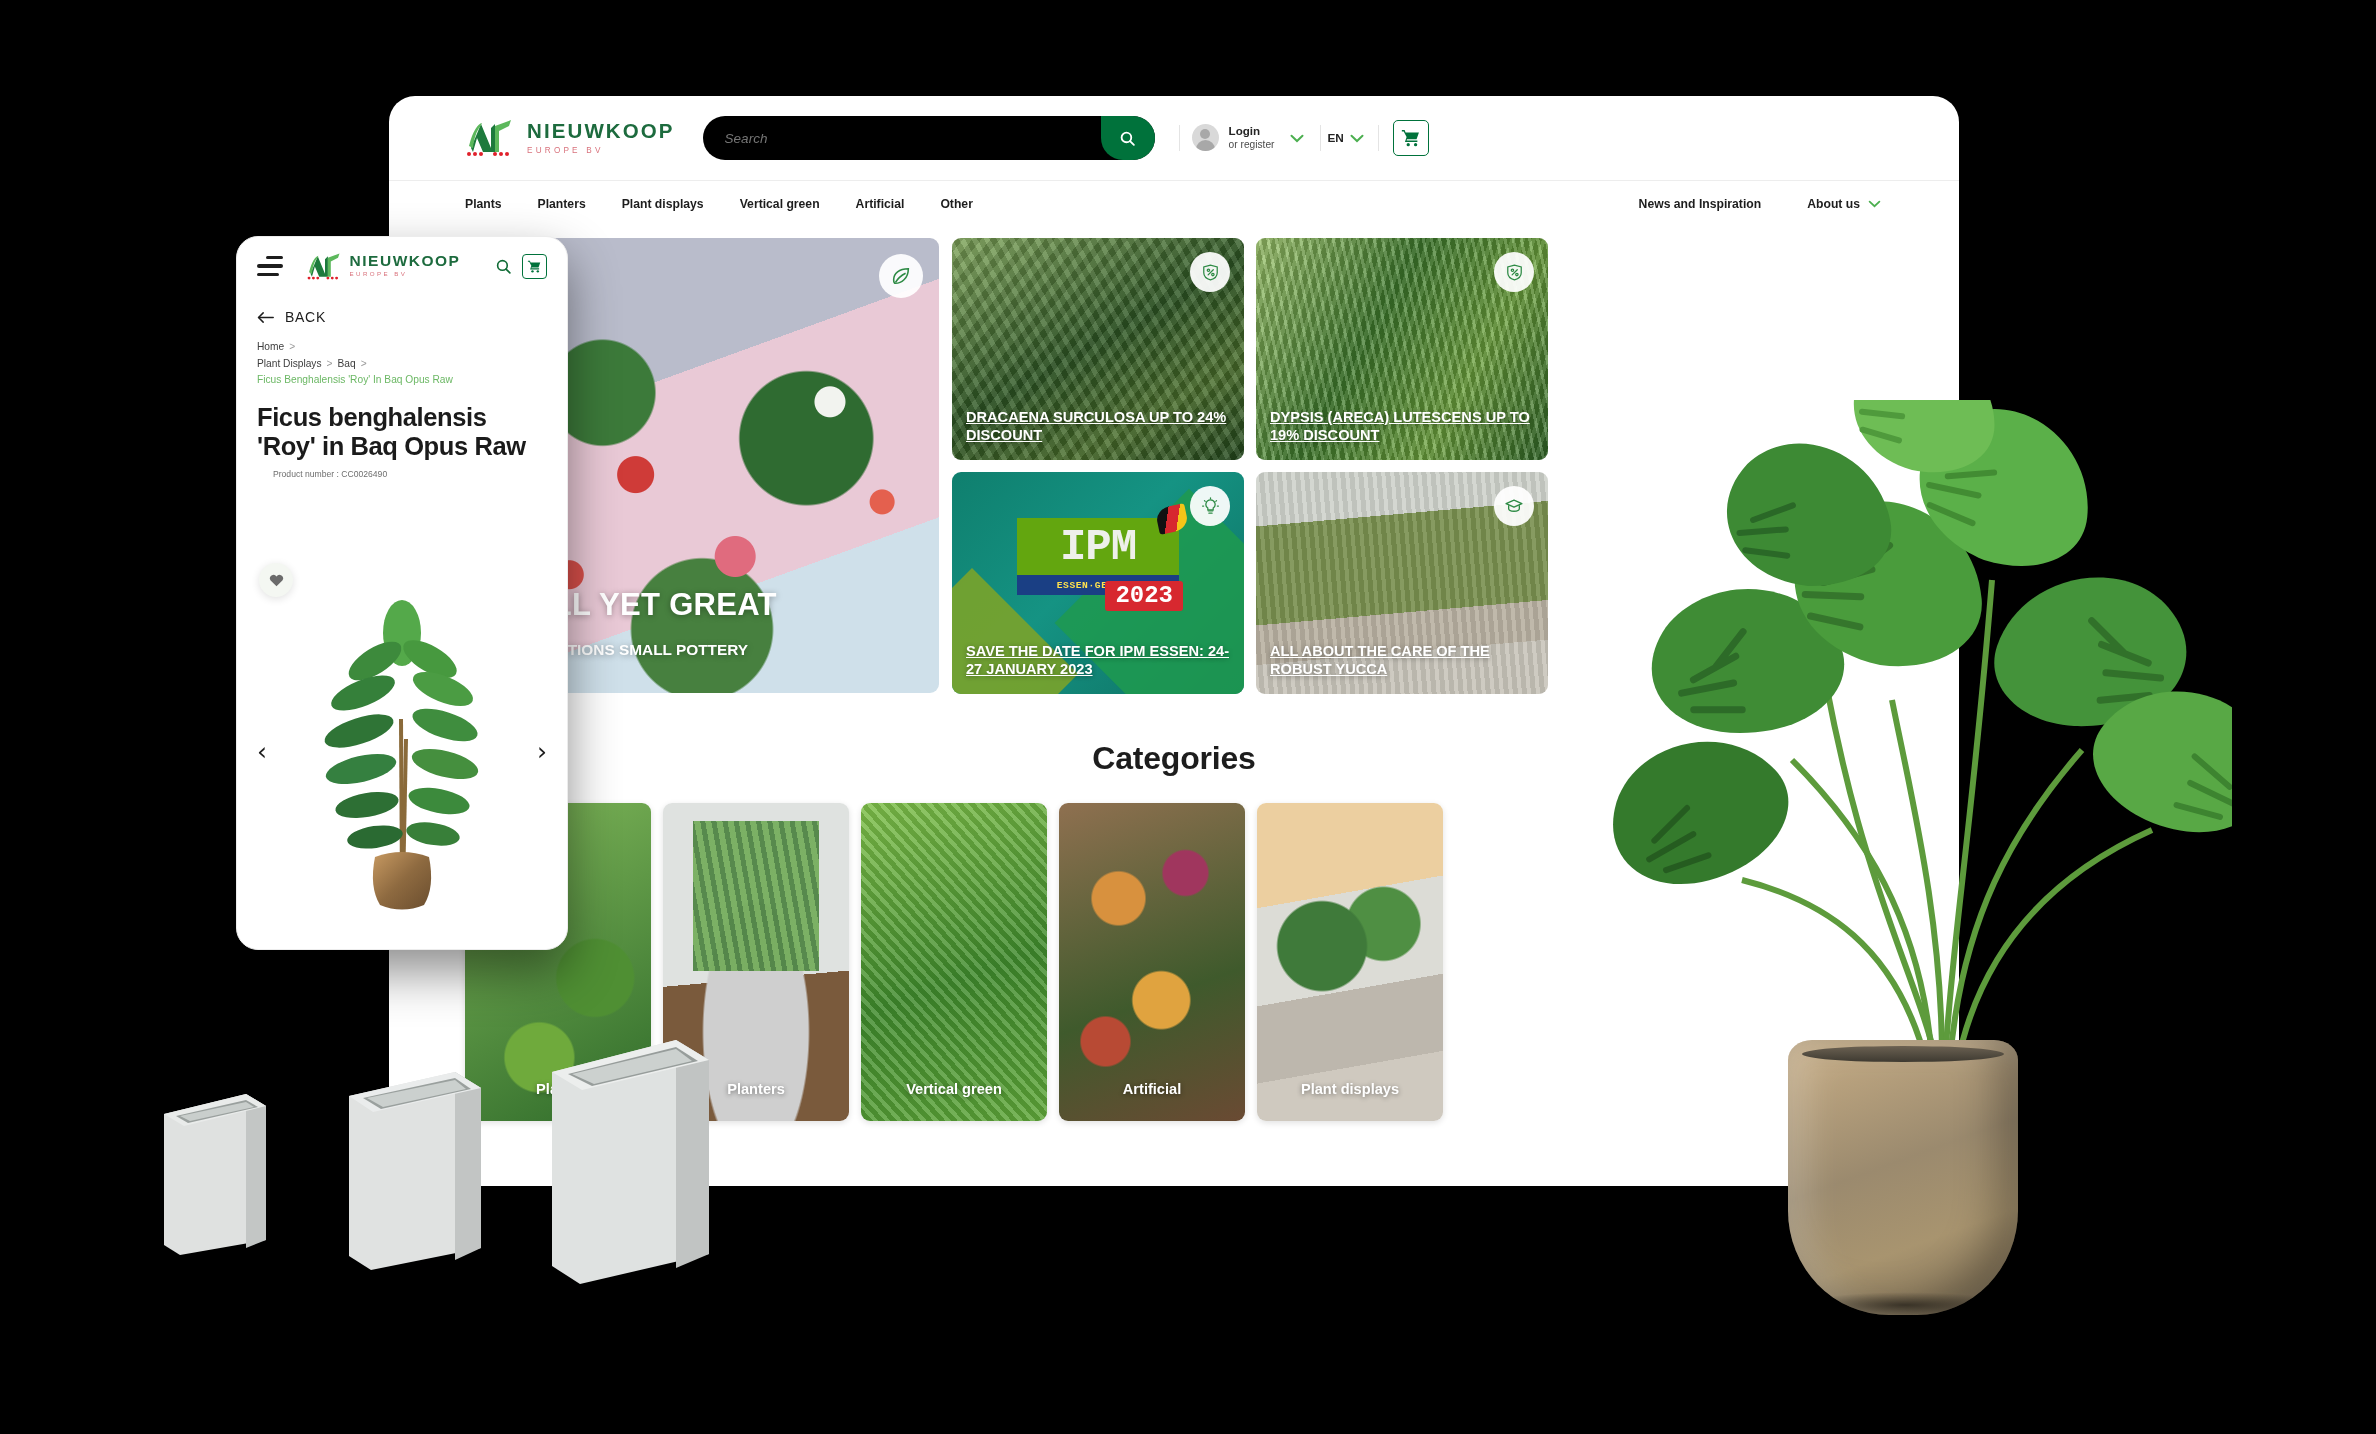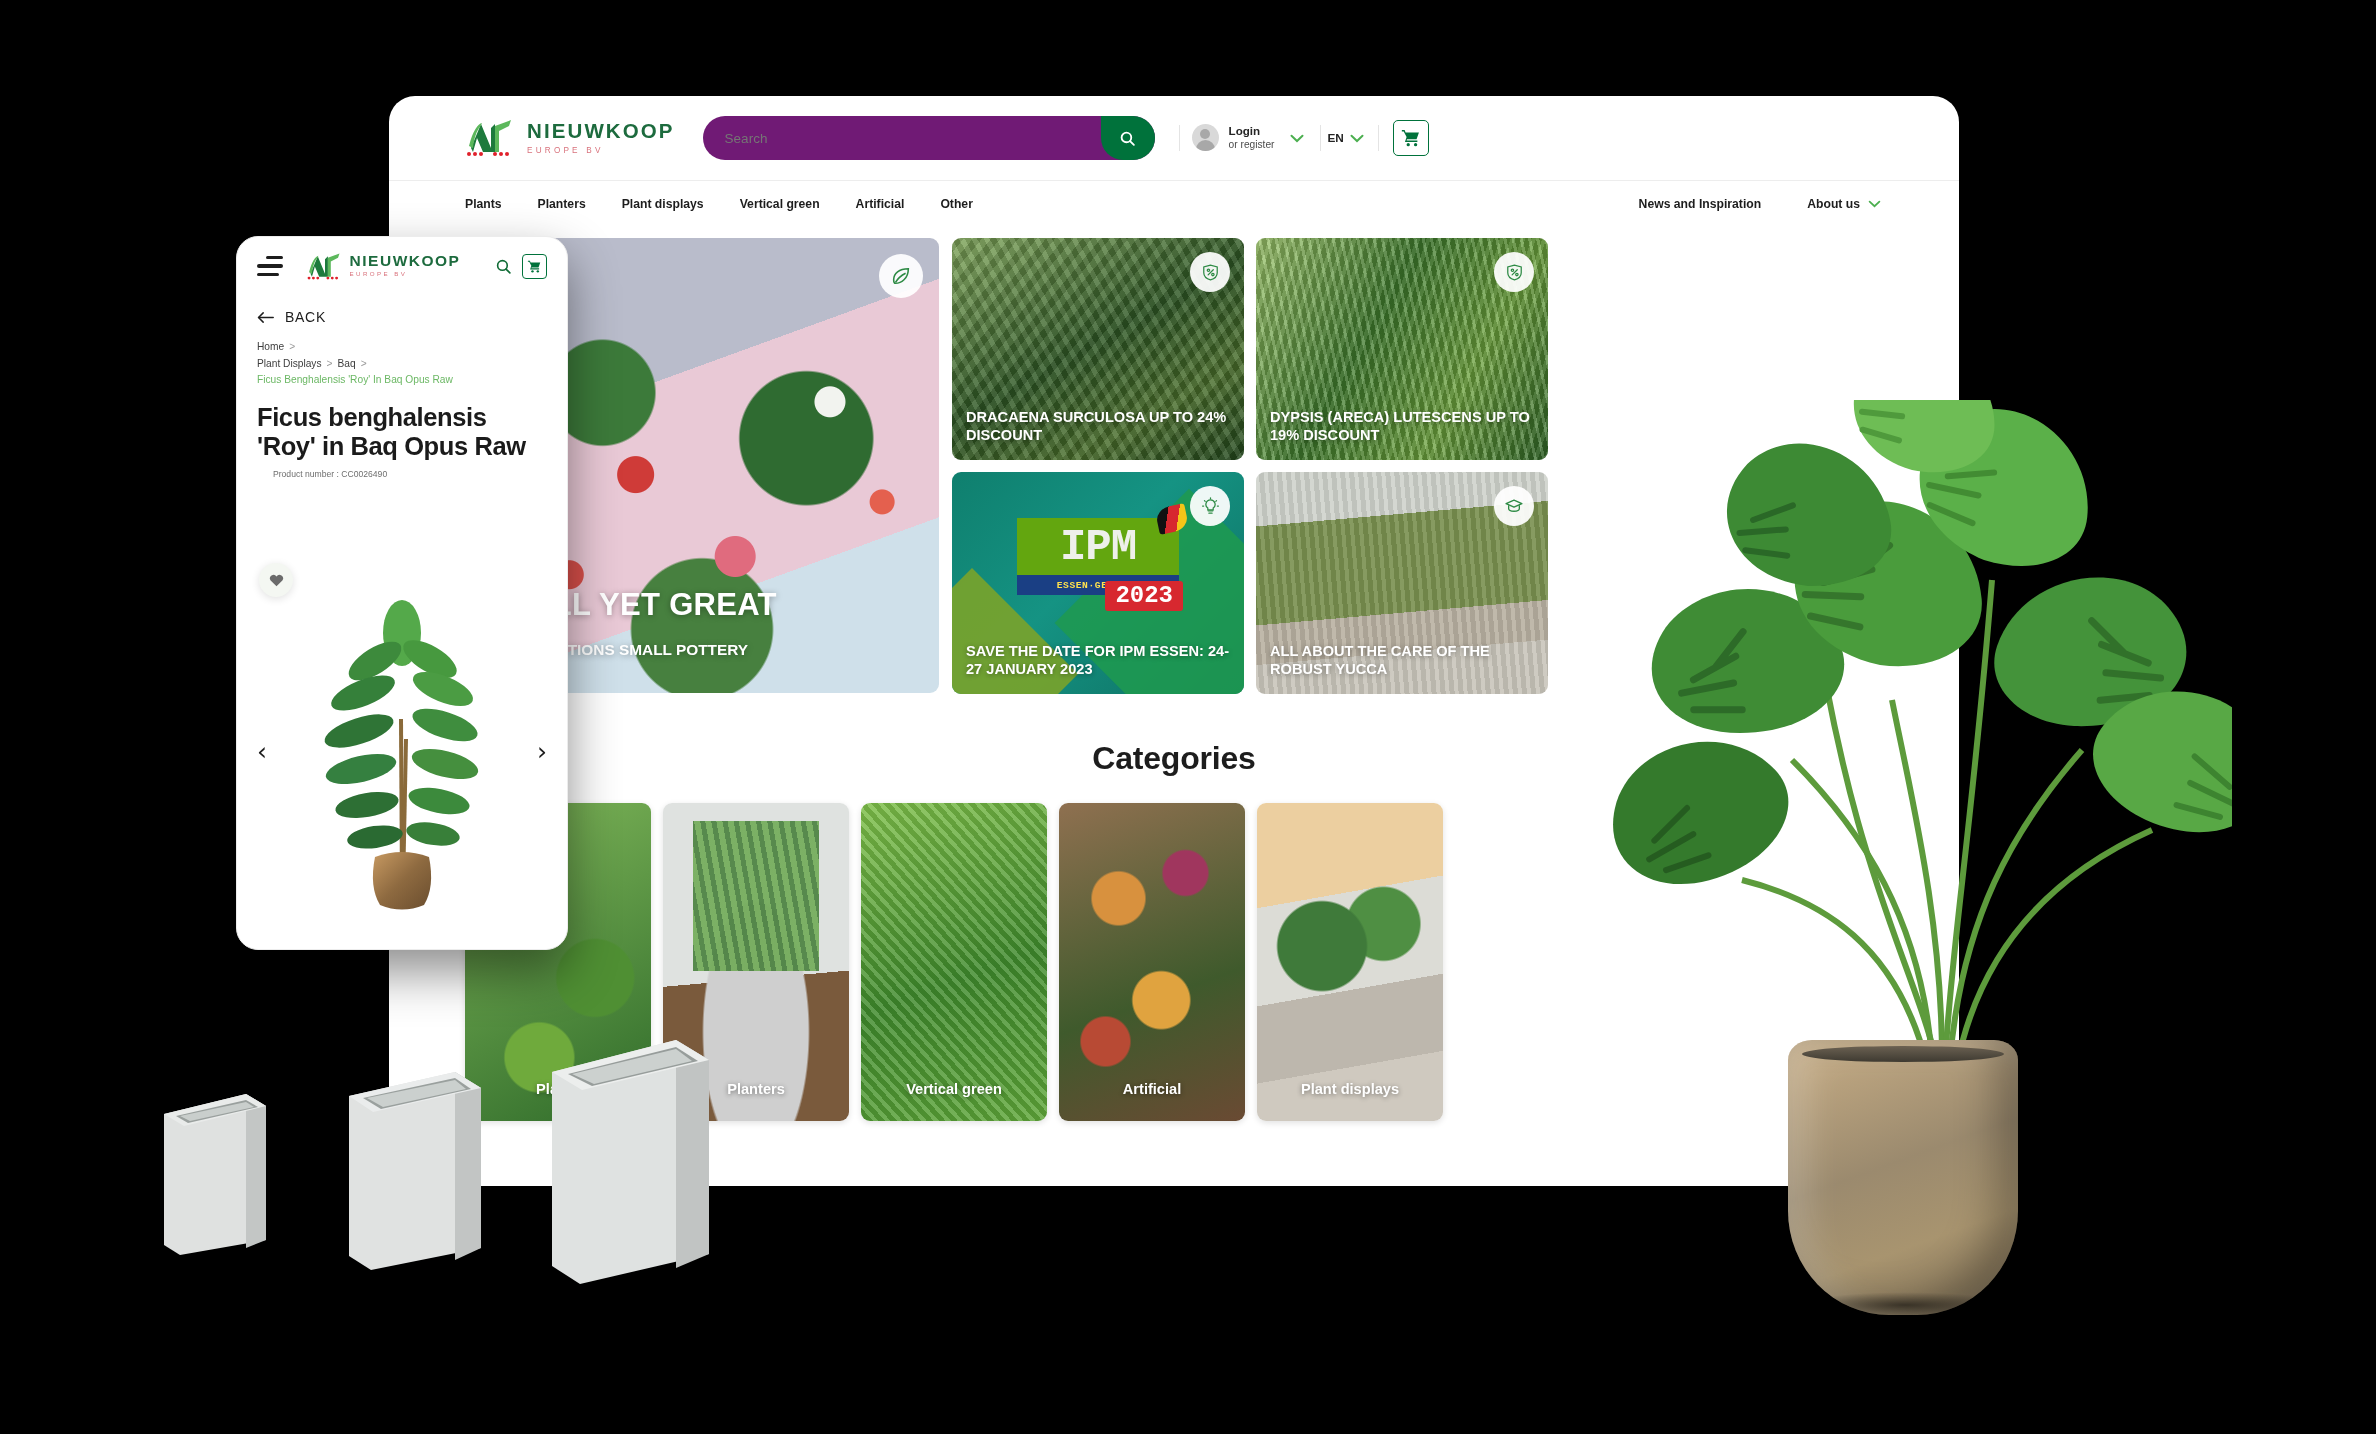--- a/index.html
+++ b/index.html
@@ -16,21 +16,21 @@
   .bw-header { height:84px; display:flex; align-items:center; padding:0 0 0 76px; }
   .logo { display:flex; align-items:flex-end; gap:10px; }
   .logo-mark { position:relative; width:52px; height:40px; }
   .logo-mark svg { display:block; }
   .logo-txt { display:flex; flex-direction:column; line-height:1; padding-bottom:3px;}
   .logo-name { font-size:20.5px; letter-spacing:2.1px; color:#1d6b3e; font-weight:600; }
   .logo-sub { font-size:8.2px; letter-spacing:3.2px; color:#d9737d; margin-top:5px; }
 
   .searchwrap { position:relative; margin-left:28px; width:452px; height:44px; }
   .searchbox { width:100%; height:100%; border:none; outline:none; border-radius:24px;
-     background:#701a75; padding:0 66px 0 22px; font-size:13.5px; 
+     background:#000000; padding:0 66px 0 22px; font-size:13.5px; font-style:italic;
      color:#8a9a8c; font-family:"Liberation Sans", sans-serif; }
   .searchbtn { position:absolute; right:0; top:0; width:54px; height:44px;
      background:#00723b; border-radius:0 24px 24px 24px; border:none; cursor:pointer;
      display:flex; align-items:center; justify-content:center; }
 
   .hdr-right { display:flex; align-items:center; margin-left:24px; gap:0; }
   .acct { display:flex; align-items:center; gap:10px; padding:0 16px 0 12px; }
   .avatar { width:27px; height:27px; border-radius:50%; background:#d9d9d9; position:relative; overflow:hidden; }
   .avatar:before{content:"";position:absolute;width:10px;height:10px;border-radius:50%;background:#a8a8a8;left:8.5px;top:4.5px;}
   .avatar:after{content:"";position:absolute;width:19px;height:12px;border-radius:10px 10px 0 0;background:#a8a8a8;left:4px;top:16px;}
@@ -53,21 +53,21 @@
   .bannerzone { padding:12px 76px 0 76px; display:flex; gap:13px; }
   .hero { position:relative; width:474px; height:455px; border-radius:9px; overflow:hidden; flex:none;}
   .col2 { display:flex; flex-direction:column; gap:12px; }
   .row2 { display:flex; gap:12px; }
   .tile { position:relative; width:292px; height:222px; border-radius:9px; overflow:hidden; }
   .tile-hero-txt { position:absolute; left:18px; bottom:70px; color:#fff; font-size:31px;
      font-weight:bold; letter-spacing:.3px; text-shadow:0 1px 6px rgba(0,0,0,.35); }
   .tile-hero-sub { position:absolute; left:18px; bottom:34px; color:#fff; font-size:15.4px;
      font-weight:bold; text-shadow:0 1px 6px rgba(0,0,0,.35); }
   .tile-txt { position:absolute; left:14px; right:8px; bottom:16px; color:#fff;
-     font-size:14.6px; font-weight:bold; line-height:1.24; text-shadow:0 1px 5px rgba(0,0,0,.4); }
+     font-size:14.6px; font-weight:bold; line-height:1.24; text-shadow:0 1px 5px rgba(0,0,0,.4);text-decoration:underline; }
   .tile-badge { position:absolute; right:14px; top:14px; width:40px; height:40px; border-radius:50%;
      background:rgba(255,255,255,.93); display:flex; align-items:center; justify-content:center; }
   .hero .tile-badge { width:44px; height:44px; right:16px; top:16px;}
 
   
   .ph { position:absolute; inset:0; }
   .ph-hero { background:
      radial-gradient(circle at 22% 74%, #d84f4a 0 14px, transparent 15px),
      radial-gradient(circle at 36% 52%, #cf3b38 0 18px, transparent 19px),
      radial-gradient(circle at 57% 70%, #e06b7e 0 20px, transparent 21px),

